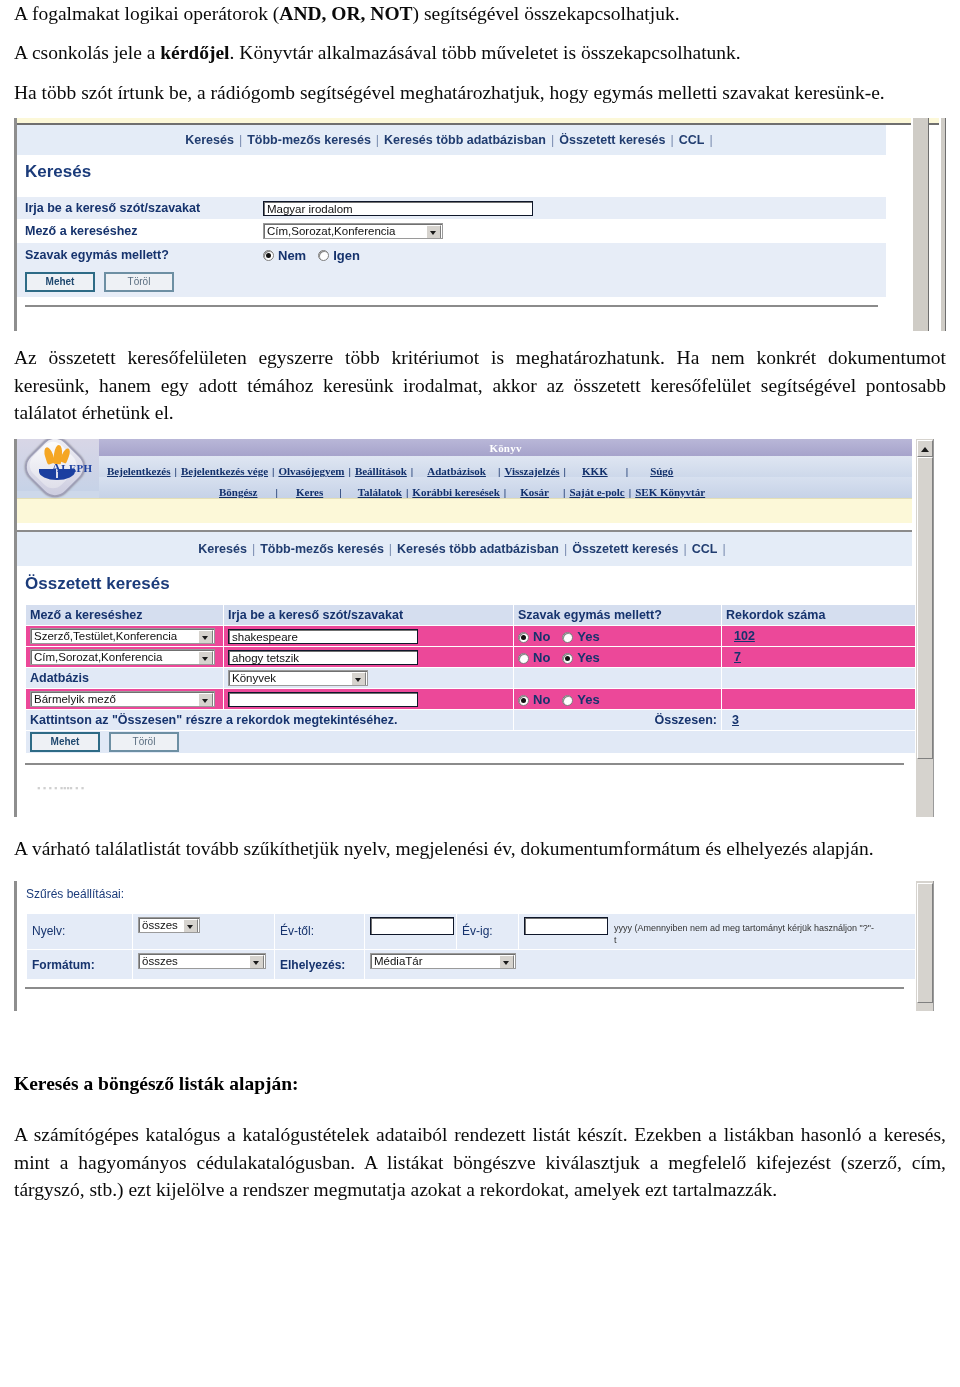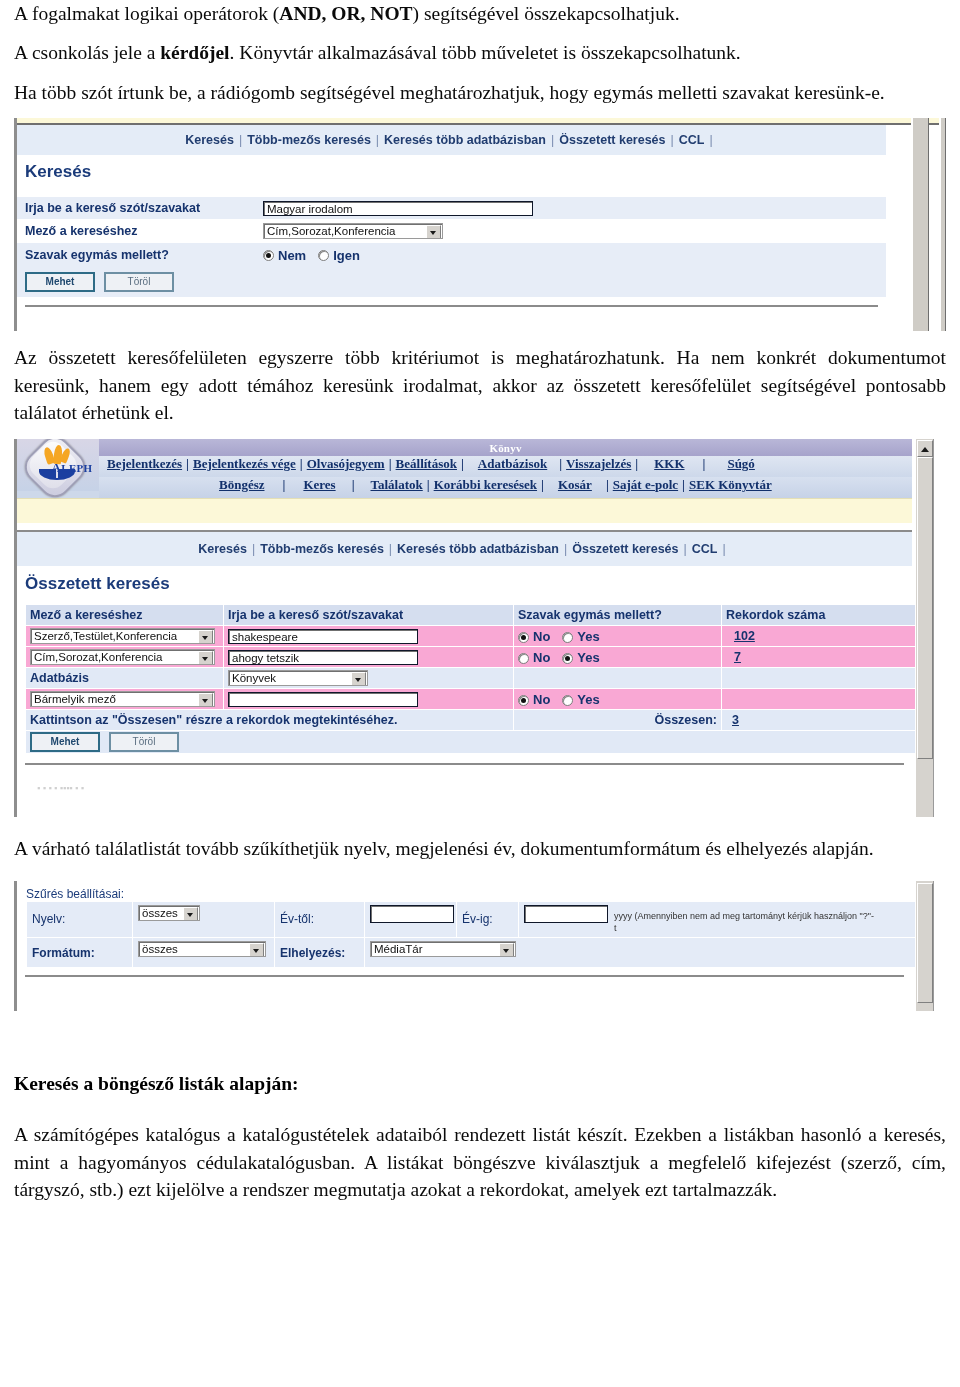--- a/index.html
+++ b/index.html
@@ -70,22 +70,22 @@
 
   .titlebar{
     height:17px;
     background:linear-gradient(to bottom,#b9b7d8,#a6a3cb);
     color:#ffffff; font-size:11px; font-weight:bold;
     display:flex; align-items:center; justify-content:center;
     letter-spacing:.2px;
   }
   .navrow{
     height:21px;
-    display:flex; align-items:flex-start;
-    font-size:13px; font-weight:bold; color:#12306b;
+    display:flex; align-items:flex-end;
+    font-size:11px; font-weight:bold; color:#12306b;
     background:linear-gradient(to bottom,#dfe6f2,#cdd8ea);
     padding-left:8px;
   }
   .navrow.second{ background:linear-gradient(to bottom,#d7e0ef,#c6d2e7); }
   .navrow a{ color:#12306b; text-decoration:underline; white-space:nowrap; }
   .navsep{ color:#12306b; padding:0 4px; }
   .yellowbar{ height:24px; background:#fcf8d8; border-top:1px solid #e4dfb6; }
   .graystrip{ height:7px; background:#ffffff; }
 
   .tabsbar{
@@ -165,28 +165,28 @@
   .adv{ font-family:"Liberation Sans", sans-serif; font-size:12.5px; color:#16336d; }
   .advtab{ border-collapse:collapse; width:905px; margin-left:8px; table-layout:fixed; }
   .advtab td,.advtab th{
     border:1px solid #ffffff;
     padding:1px 4px;
     vertical-align:middle;
     height:21px;
     box-sizing:border-box;
   }
   .advtab th{ background:#d5deef; color:#16336d; font-weight:bold; text-align:left; font-size:12.5px; }
-  .advtab td{ background:#f9a8d4; }
+  .advtab td{ background:#ec4899; }
   .advtab td.wb{ background:#e1e9f6; }
   .cnt{ color:#16336d; font-weight:bold; text-decoration:underline; }
   .totalrow{ background:#e1e9f6; font-weight:bold; }
 
   
   .filt{ font-family:"Liberation Sans", sans-serif; font-size:12px; color:#16336d; }
-  .filt .cap{ padding:6px 0 0 9px; font-size:12px; color:#1b3b7a; }
+  .filt .cap{ padding:6px 0 12px 9px; font-size:12px; color:#1b3b7a; }
   .filttab{ border-collapse:collapse; width:900px; margin-left:9px; table-layout:fixed; }
   .filttab td{ background:#e4ebf7; border:1px solid #ffffff; padding:3px 5px; vertical-align:top; height:30px; box-sizing:border-box;}
   .filt .hint{ font-size:9px; color:#333; line-height:1.35; }
 
   
   .logo{ position:relative; width:72px; height:52px; }
   .logo .dia{
     position:absolute; left:8px; top:2px; width:48px; height:48px;
     background:linear-gradient(135deg,#f2f2f7,#c9c9dd);
     border:2px solid #9f9fb6;

